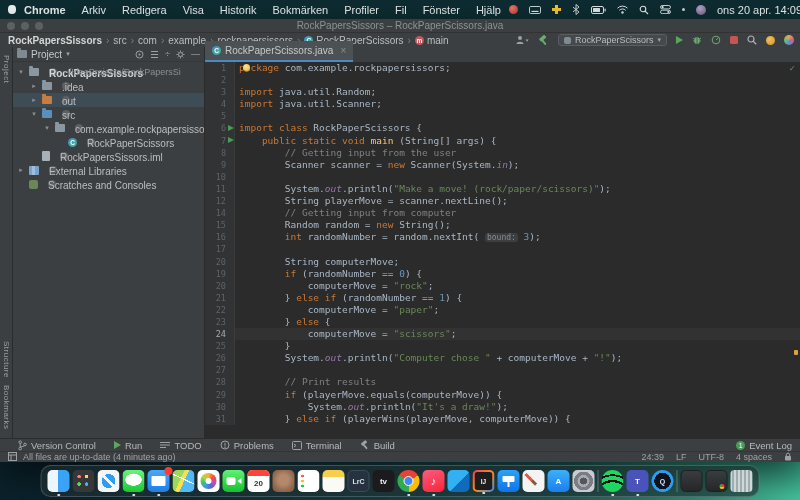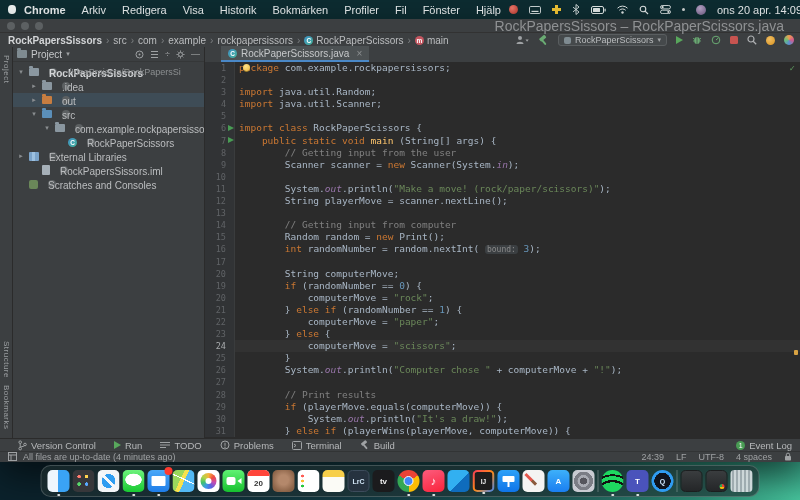--- a/index.html
+++ b/index.html
@@ -26,21 +26,21 @@
   .ic-avatar-mb { width:10px; height:10px; border-radius:50%; background:radial-gradient(circle at 40% 35%, #b9a6c9, #6e5a85); }
   .mb-clock { white-space:nowrap; }
 
   
   .window { position:absolute; top:19px; left:0; width:800px; height:443px; background:#3c3f41;
     box-shadow:0 14px 34px rgba(0,0,0,0.55); }
   .titlebar { height:14px; background:#3c3f41; border-bottom:1px solid #323232; position:relative;
     display:flex; align-items:center; }
   .tl { width:8px; height:8px; border-radius:50%; background:#5c6062; margin-left:6px; }
   .tl:first-child{ margin-left:7px; }
-  .win-title { position:absolute; left:0; right:16px; text-align:right; color:#8f9193; font-size:14px; }
+  .win-title { position:absolute; left:0; right:0; text-align:center; color:#8f9193; font-size:10px; }
 
   .navbar { height:14px; background:#3c3f41; display:flex; align-items:center; padding:0 6px; }
   .bc { display:flex; align-items:center; color:#bbbdbf; font-size:10px; white-space:nowrap; overflow:hidden; }
   .bc-item { display:inline-flex; align-items:center; gap:3px; padding:0 2px; }
   .bc-bold { font-weight:bold; color:#d3d5d7; }
   .bc-sep { color:#7c7f81; padding:0 2px; }
   .badge-letter { width:9px; height:9px; border-radius:50%; color:#fff; font-size:6.5px; line-height:9px;
     text-align:center; font-weight:bold; display:inline-block; }
   .bci-class, .ti-class, .tab-class { background:linear-gradient(135deg,#3f8fc4,#45b39b); }
   .bci-method { background:#c45660; }
@@ -82,22 +82,22 @@
   .ti-class { width:9px; height:9px; border-radius:50%; color:#fff; font-size:6.5px; line-height:9px; text-align:center; font-weight:bold; }
   .ti-file { width:8px; height:10px; background:#a6b0b8; border-radius:1px; }
   .ti-library { width:10px; height:9px; border-radius:1px; background:linear-gradient(90deg,#7ba3c9 0 3px,#9cc0e0 3px 6px,#7ba3c9 6px); }
   .ti-scratches { width:9px; height:9px; border-radius:2px; background:#6a8759; }
   .tl-bold { font-weight:bold; color:#d3d5d7; }
   .tpath { color:#8c8f91; font-size:9px; }
 
   
   .editor-col { flex:1; display:flex; flex-direction:column; min-width:0; }
   .tabbar { height:15px; background:#3c3f41; display:flex; align-items:flex-end; }
-  .tab { height:16px; background:#4c5153; display:flex; align-items:center; gap:4px; padding:0 7px;
-    font-size:10px; color:#c6c8ca; border-bottom:2px solid #4a88c7;margin-left:16px; }
+  .tab { height:21px; background:#4c5153; display:flex; align-items:center; gap:4px; padding:0 7px;
+    font-size:10px; color:#c6c8ca; border-bottom:2px solid #4a88c7; }
   .tab-class { width:9px; height:9px; border-radius:50%; color:#fff; font-size:6.5px; line-height:9px; text-align:center; font-weight:bold; }
   .tab-close { color:#8c8f91; font-size:10px; margin-left:3px; }
   .code-wrap { position:relative; flex:1; background:#2b2b2b; overflow:hidden;
     font-family:"DejaVu Sans Mono", monospace; font-size:9.5px; }
   .cl { display:flex; height:12.1px; line-height:12.1px; }
   .gut { flex:none; width:30px; background:#313335; border-right:1px solid #3a3c3d; position:relative;
     text-align:right; padding-right:8px; }
   .lnum { color:#606366; font-size:8.5px; }
   .lnum-cur { color:#a8abad; }
   .grun { position:absolute; right:0px; top:2.8px; width:0; height:0;
@@ -416,29 +416,29 @@
             <div class="tree-row" style="padding-left: 30px;">
               <span class="chev">▾</span>
               <span class="ti ti-package"></span>
               <span class="tl">com.example.rockpapersissors</span>
             </div>
             <div class="tree-row" style="padding-left: 43px;">
               <span class="chev"></span>
               <span class="ti ti-class">C</span>
               <span class="tl">RockPaperScissors</span>
             </div>
+            <div class="tree-row" style="padding-left: 17px;">
+              <span class="chev"></span>
+              <span class="ti ti-file"></span>
+              <span class="tl">RockPapersSissors.iml</span>
+            </div>
             <div class="tree-row" style="padding-left: 4px;">
               <span class="chev">▸</span>
               <span class="ti ti-library"></span>
               <span class="tl">External Libraries</span>
-            </div>
-            <div class="tree-row" style="padding-left: 17px;">
-              <span class="chev"></span>
-              <span class="ti ti-file"></span>
-              <span class="tl">RockPapersSissors.iml</span>
             </div>
             <div class="tree-row" style="padding-left: 4px;">
               <span class="chev"></span>
               <span class="ti ti-scratches"></span>
               <span class="tl">Scratches and Consoles</span>
             </div>
           </div>
       </div>
 
       <div class="editor-col">
@@ -494,30 +494,26 @@
             </div>
             <div class="cl">
               <span class="gut"><span class="lnum">11</span></span>
               <span class="ct"><span class="sy-p">        System.</span><span class="sy-f">out</span><span class="sy-p">.println(</span><span class="sy-s">"Make a move! (rock/paper/scissors)"</span><span class="sy-p">);</span></span>
             </div>
             <div class="cl">
               <span class="gut"><span class="lnum">12</span></span>
               <span class="ct"><span class="sy-p">        String playerMove = scanner.nextLine();</span></span>
             </div>
             <div class="cl">
-              <span class="gut"><span class="lnum">13</span></span>
-              <span class="ct"></span>
-            </div>
-            <div class="cl">
               <span class="gut"><span class="lnum">14</span></span>
               <span class="ct"><span class="sy-c">        // Getting input from computer</span></span>
             </div>
             <div class="cl">
               <span class="gut"><span class="lnum">15</span></span>
-              <span class="ct"><span class="sy-p">        Random random = </span><span class="sy-k">new</span><span class="sy-p"> Print();</span></span>
+              <span class="ct"><span class="sy-p">        Random random = </span><span class="sy-k">new</span><span class="sy-p"> String();</span></span>
             </div>
             <div class="cl">
               <span class="gut"><span class="lnum">16</span></span>
               <span class="ct"><span class="sy-p">        </span><span class="sy-k">int</span><span class="sy-p"> randomNumber = random.nextInt( </span><span class="sy-h">bound:</span><span class="sy-p"> </span><span class="sy-n">3</span><span class="sy-p">);</span></span>
             </div>
             <div class="cl">
               <span class="gut"><span class="lnum">17</span></span>
               <span class="ct"></span>
             </div>
             <div class="cl">

